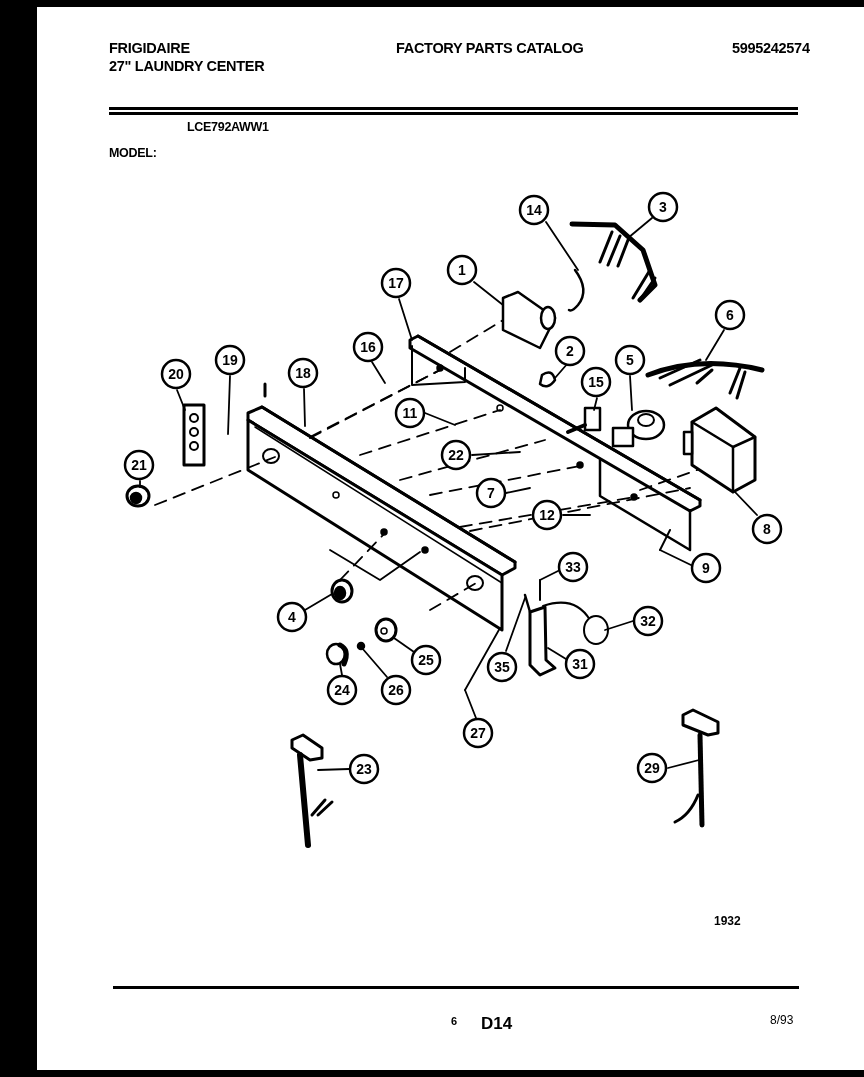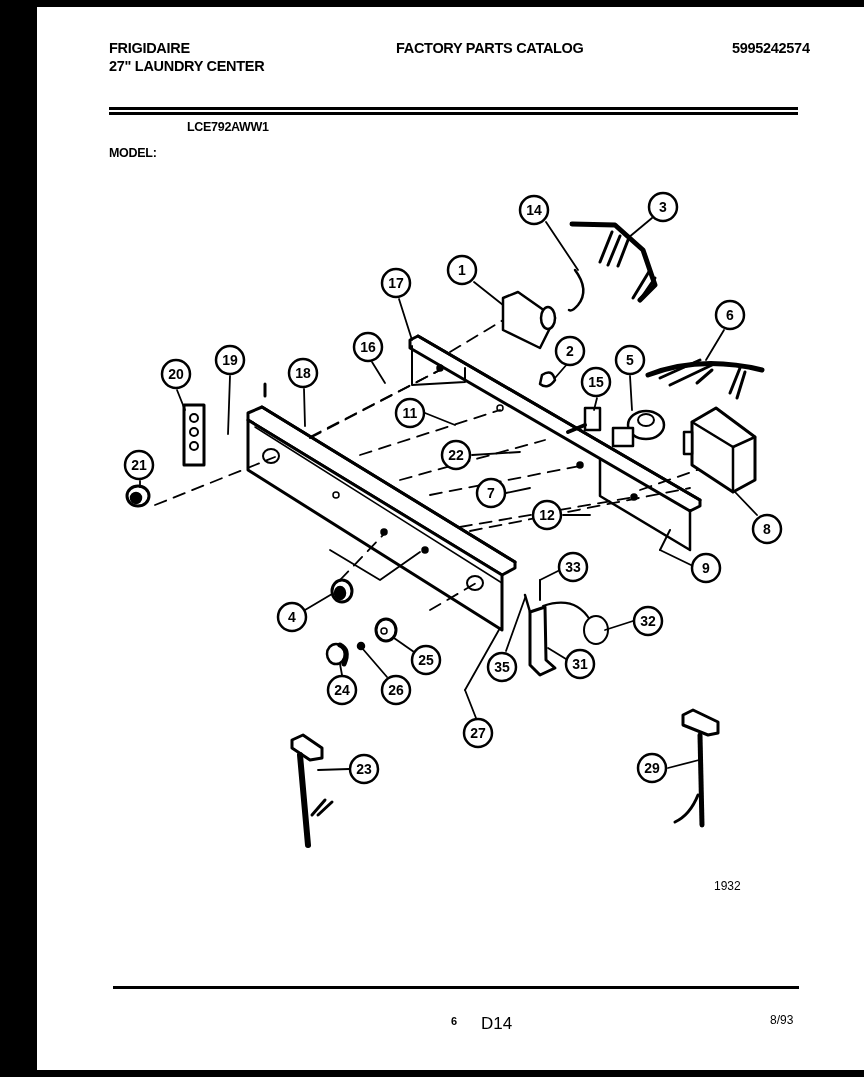--- a/index.html
+++ b/index.html
@@ -16,24 +16,24 @@
     .brand { left: 109px; top: 40px; }
     .product { left: 109px; top: 58px; }
     .catalog { left: 396px; top: 40px; }
     .partno { left: 732px; top: 40px; }
     .rule1 { position: absolute; left: 109px; top: 107px; width: 689px; height: 3px; background: #000; }
     .rule2 { position: absolute; left: 109px; top: 112px; width: 689px; height: 3px; background: #000; }
     .model-label { position: absolute; left: 109px; top: 120px; font-weight: bold; font-size: 12.5px; letter-spacing: -0.3px; margin-top: 26px; }
     .model-value { position: absolute; left: 187px; top: 120px; font-weight: bold; font-size: 12.5px; letter-spacing: -0.3px; }
     .diagram { position: absolute; left: 0; top: 0; width: 864px; height: 1077px; }
     .diagram text { font-family: "Liberation Sans", sans-serif; font-weight: bold; font-size: 14px; }
-    .fig-no { position: absolute; left: 714px; top: 879px; font-weight: normal; font-size: 12px; }
+    .fig-no { position: absolute; left: 714px; top: 914px; font-weight: bold; font-size: 12px; }
     .footer-rule { position: absolute; left: 113px; top: 986px; width: 686px; height: 3px; background: #000; }
     .page-num { position: absolute; left: 451px; top: 1015px; font-weight: bold; font-size: 11px; }
-    .section { position: absolute; left: 481px; top: 1014px; font-weight: normal; font-size: 17px; }
+    .section { position: absolute; left: 481px; top: 1014px; font-weight: bold; font-size: 17px; }
     .date { position: absolute; left: 770px; top: 1013px; font-weight: normal; font-size: 12px; }
   </style>
 </head>
 <body>
 
 <div class="frame-left"></div>
 <div class="frame-top"></div>
 <div class="frame-bottom"></div>
 
 <div class="hdr brand">FRIGIDAIRE</div>

